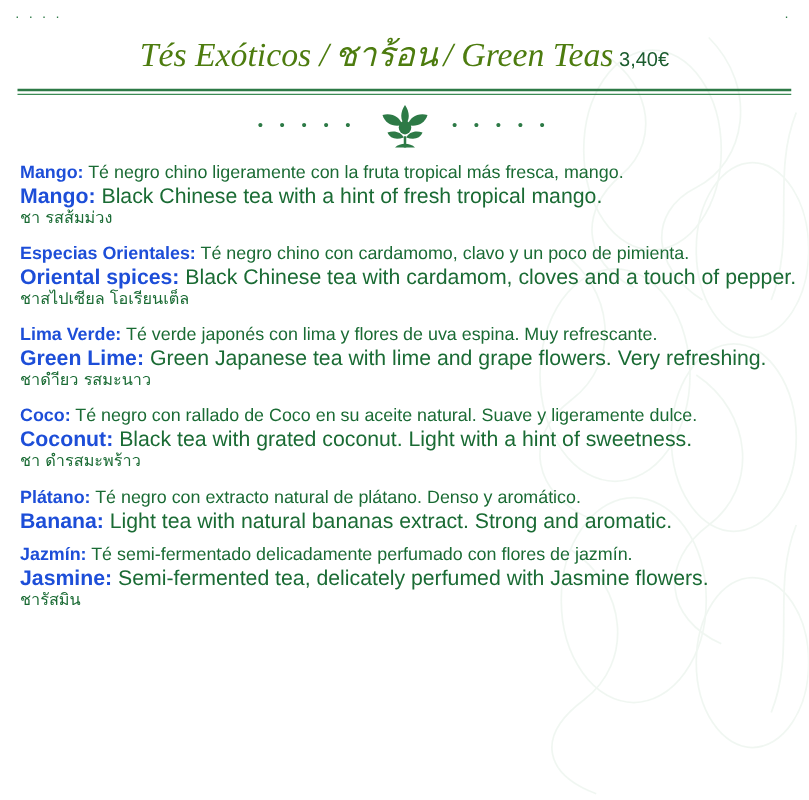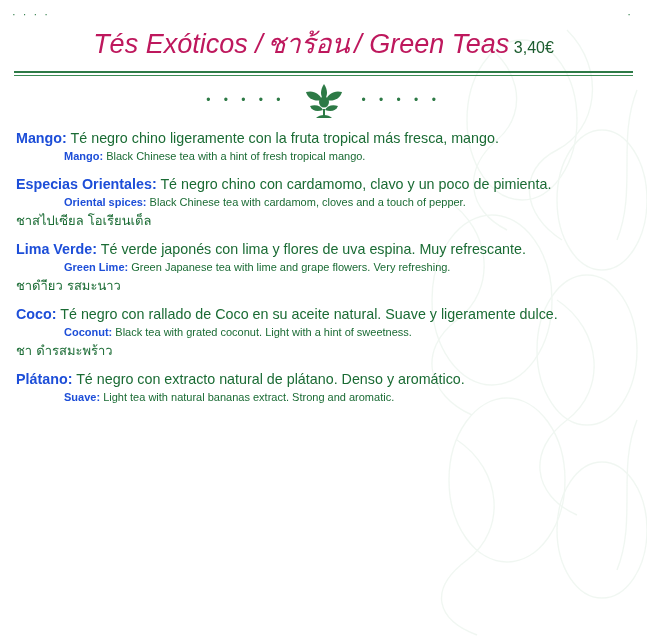--- a/index.html
+++ b/index.html
@@ -39,24 +39,24 @@
   }
   .corner-dots.tl { top: 10px; left: 12px; }
   .corner-dots.tr { top: 10px; right: 14px; }
 
   .title-row {
     text-align: center;
     margin-top: 14px;
     white-space: nowrap;
   }
   .title {
-    font-family: Liberation Sans, sans-serif;
+    font-family: Liberation Serif, serif;
     font-style: italic;
     font-size: 27px;
-    color: #be185d;
+    color: #4d7c0f;
     letter-spacing: 0px;
   }
 
   .rule {
     height: 2px;
     background: #2d7a46;
     margin: 6px 4px 0 4px;
   }
   .rule.thin { height: 1px; background: #3c8a55; margin-top: 2px; }
 
@@ -90,21 +90,21 @@
     font-size: 14.3px;
     line-height: 17.5px;
     color: #1a6b34;
     white-space: nowrap;
   }
   .line b, .line .lead {
     font-weight: bold;
     color: #1d4ed8;
   }
   .line.es { font-size: 14.3px; }
-  .line.en { font-size: 11px; margin-left: 48px; }
+  .line.en { font-size: 17px; }
   .thai-line {
     font-family: "DejaVu Sans", sans-serif;
     font-size: 13px;
     line-height: 18px;
     color: #1a6b34;
     margin-top: 1px;
   }
 </style>
 </head>
 <body>
@@ -163,20 +163,21 @@
 
     <div class="item">
       <div class="line es">
         <b>Mango:</b>
         <span>Té negro chino ligeramente con la fruta tropical más fresca, mango.</span>
       </div>
       <div class="line en">
         <b>Mango:</b>
         <span>Black Chinese tea  with a hint  of fresh tropical mango.</span>
       </div>
+      <div class="thai-line">ชา รสส้มม่วง</div>
     </div>
 
     <div class="item">
       <div class="line es">
         <b>Especias Orientales:</b>
         <span>Té negro chino con cardamomo, clavo y un poco de pimienta.</span>
       </div>
       <div class="line en">
         <b>Oriental spices:</b>
         <span>Black Chinese tea with cardamom, cloves and a touch of pepper.</span>
@@ -207,21 +208,32 @@
       </div>
       <div class="thai-line">ชา ดำรสมะพร้าว</div>
     </div>
 
     <div class="item">
       <div class="line es">
         <b>Plátano:</b>
         <span>Té negro con extracto natural de plátano. Denso y aromático.</span>
       </div>
       <div class="line en">
-        <b>Suave:</b>
+        <b>Banana:</b>
         <span>Light tea with natural bananas extract. Strong  and aromatic.</span>
       </div>
     </div>
 
 
+    <div class="item">
+      <div class="line es">
+        <b>Jazmín:</b>
+        <span>Té semi-fermentado delicadamente perfumado con flores de jazmín.</span>
+      </div>
+      <div class="line en">
+        <b>Jasmine:</b>
+        <span>Semi-fermented tea, delicately perfumed with Jasmine flowers.</span>
+      </div>
+      <div class="thai-line">ชารัสมิน</div>
+    </div>
 
   </div>
 </div>
 
 </body></html>

